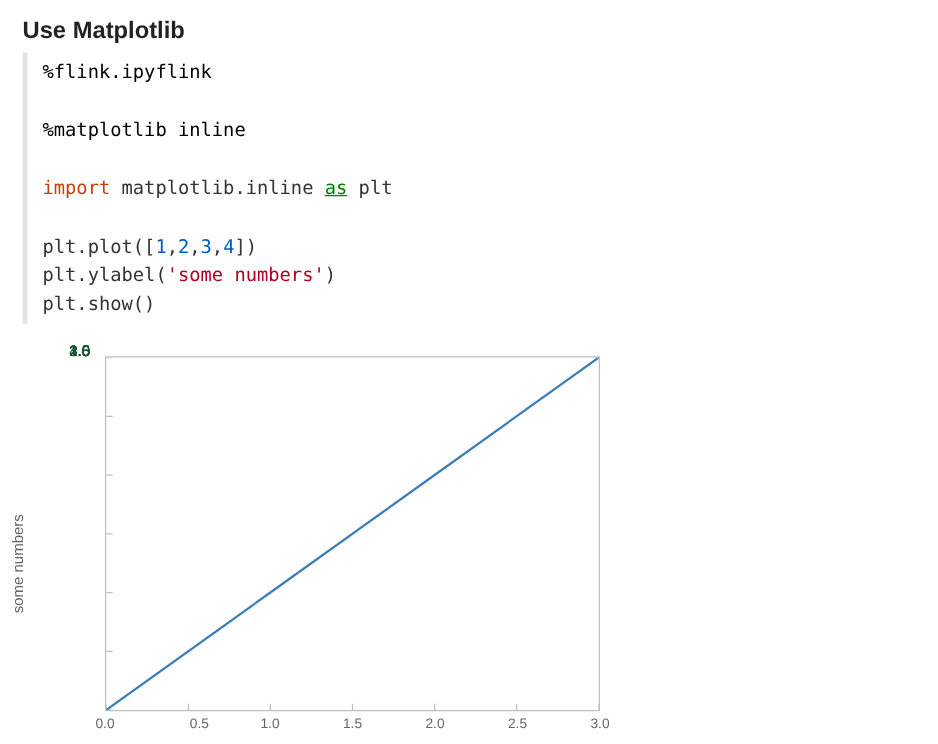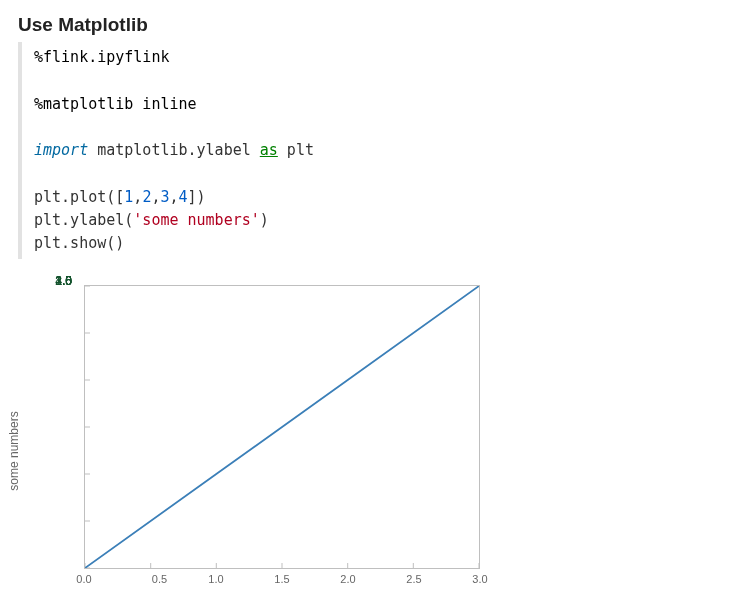--- a/index.html
+++ b/index.html
@@ -21,21 +21,21 @@
     border-left: 4px solid #e2e2e2;
     padding: 4px 10px 4px 12px;
     font-family: ui-monospace, SFMono-Regular, Menlo, Consolas, monospace;
     font-size: 15px;
     line-height: 1.55;
     color: #333;
     white-space: pre;
   }
   .tok-magic   { color: #000000; }
   .tok-kw2     { color: #008000; text-decoration: underline; }
-  .tok-import  { color: #0369a1; font-style: italic; }
+  .tok-import  { color: #c2410c; }
   .tok-num     { color: #005cc5; }
   .tok-str     { color: #b00020; text-align: center; }
 
   .chart-wrap {
     margin-top: 22px;
     position: relative;
     width: 480px;
     height: 325px;
   }
   .ylabel {
@@ -98,21 +98,21 @@
 </style>
 </head>
 <body>
 
 <h2 class="title">Use Matplotlib</h2>
 
 <div class="code-block"><span class="tok-magic">%flink.ipyflink</span>
 
 <span class="tok-magic">%matplotlib inline</span>
 
-<span class="tok-import">import</span><span> matplotlib.ylabel </span><span class="tok-kw2">as</span><span> plt</span>
+<span class="tok-import">import</span><span> matplotlib.inline </span><span class="tok-kw2">as</span><span> plt</span>
 
 <span>plt.plot([</span><span class="tok-num">1</span><span>,</span><span class="tok-num">2</span><span>,</span><span class="tok-num">3</span><span>,</span><span class="tok-num">4</span><span>])</span>
 <span>plt.ylabel(</span><span class="tok-str">'some numbers'</span><span>)</span>
 <span>plt.show()</span></div>
 
 <div class="chart-wrap">
   <span class="ylabel">some numbers</span>
 
   <div class="y-ticks">
     <span class="y-tick" style="top:calc(4px + 0%   * 284px / 100);">4.0</span>

